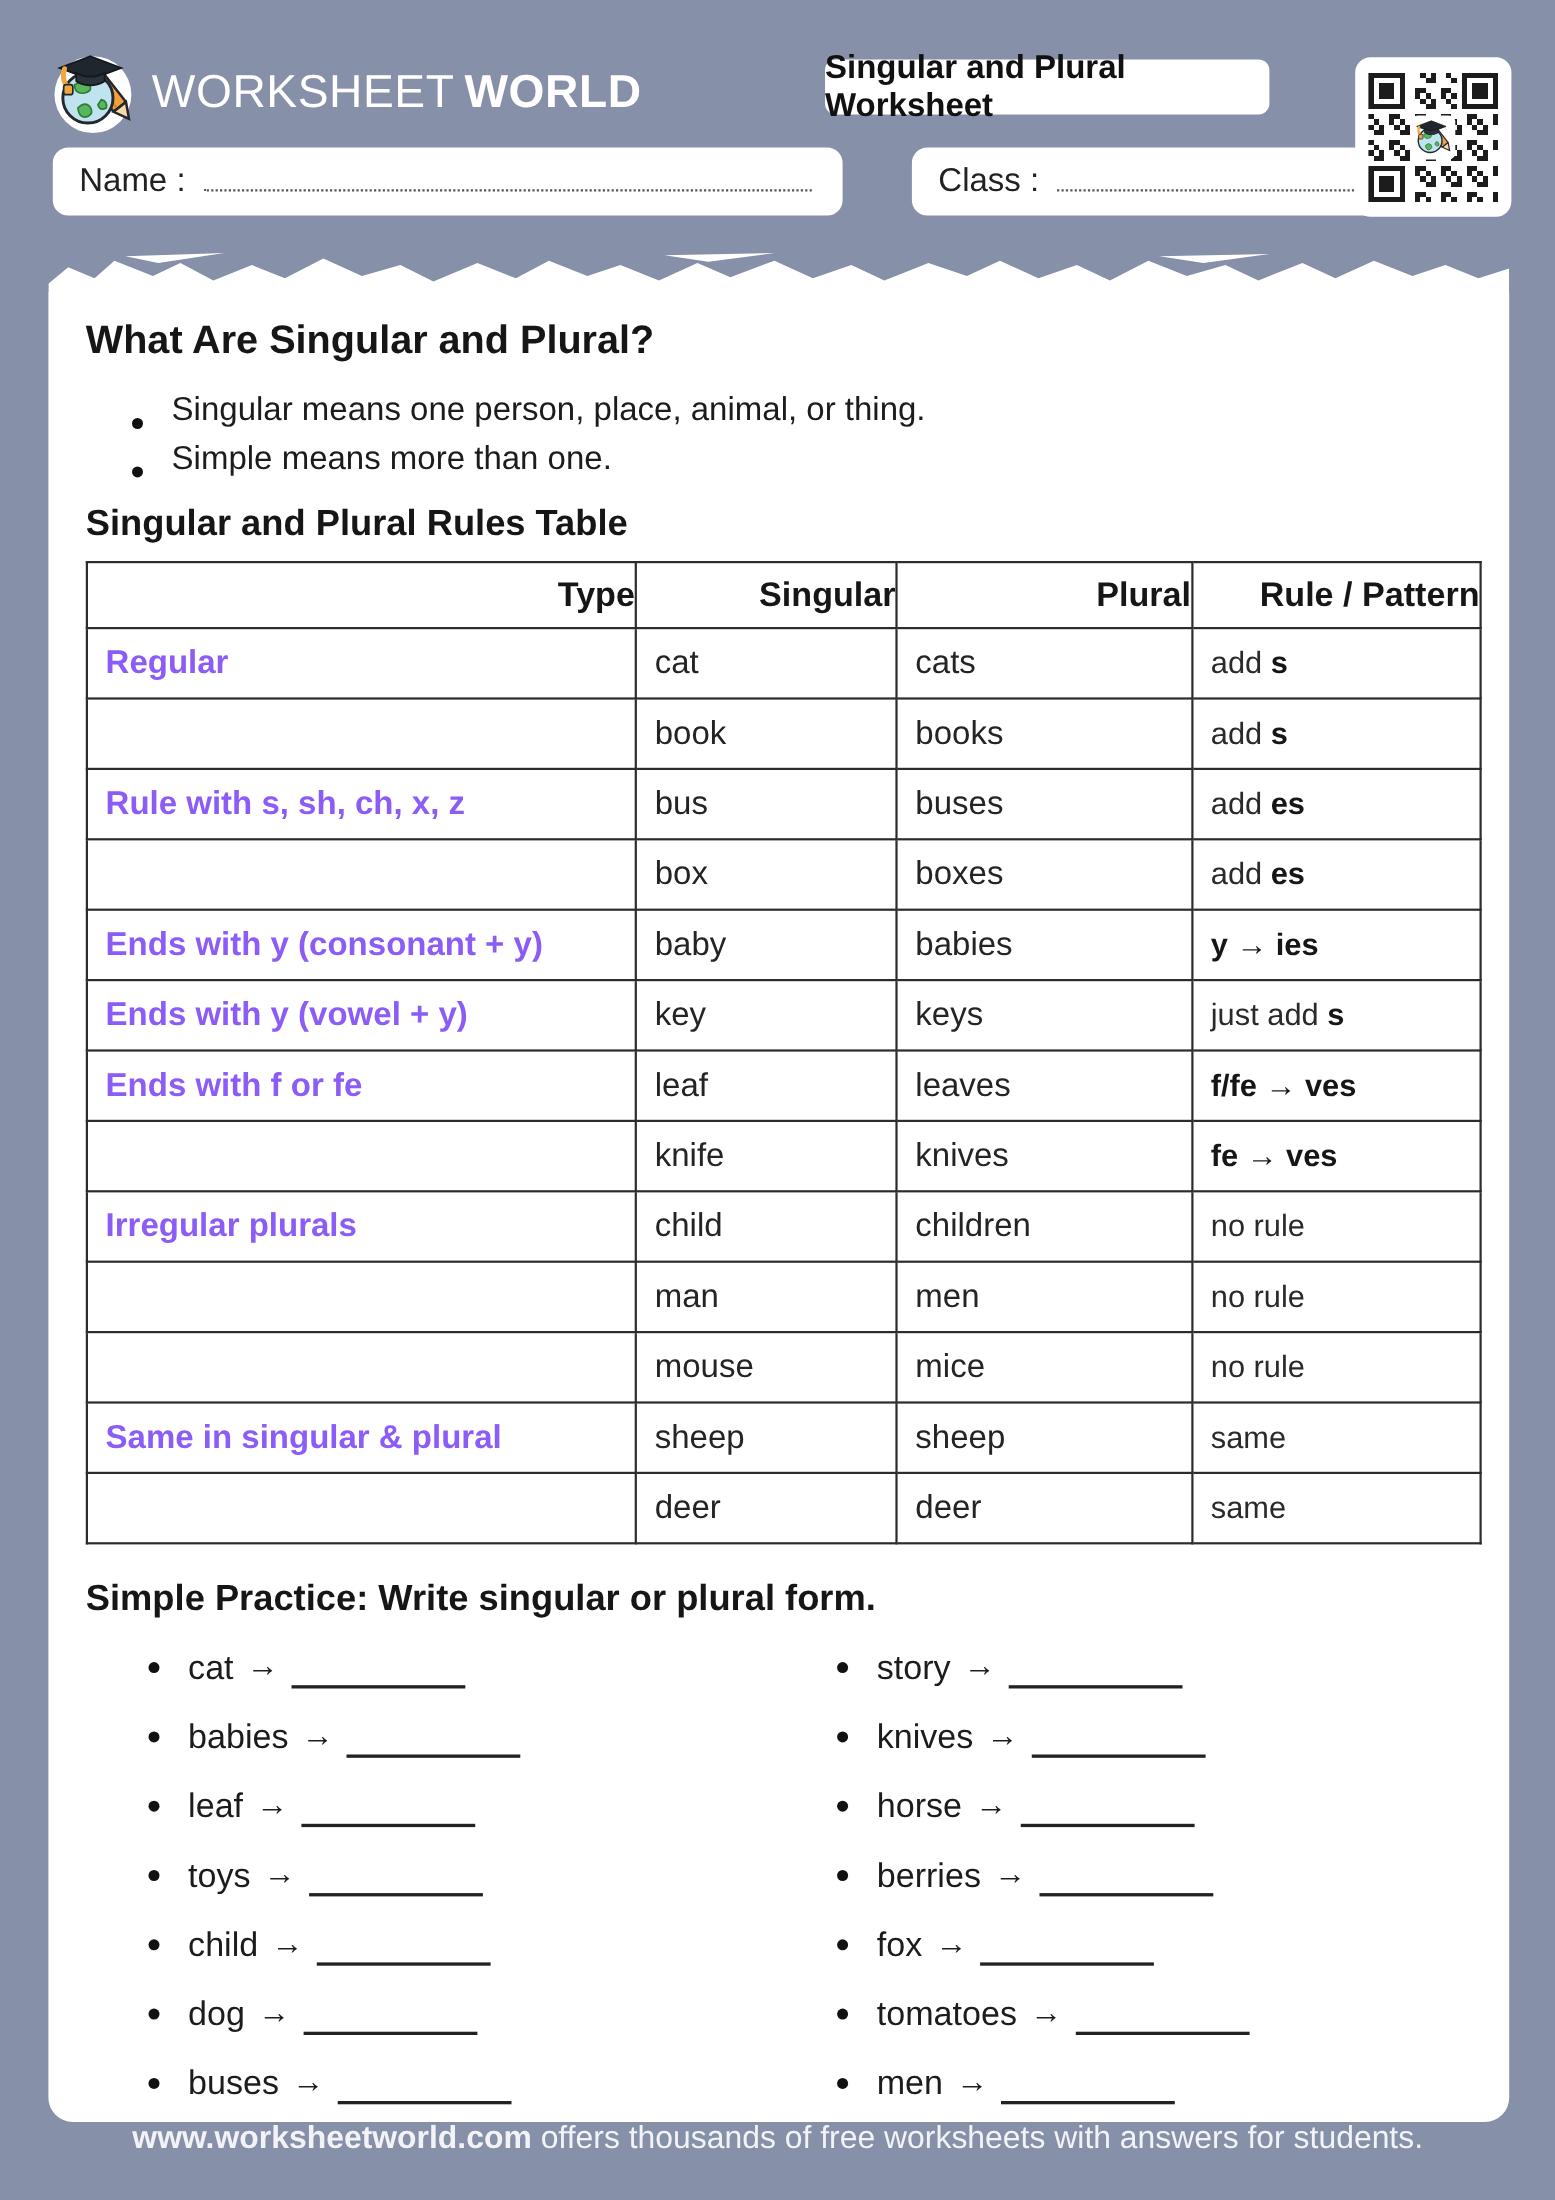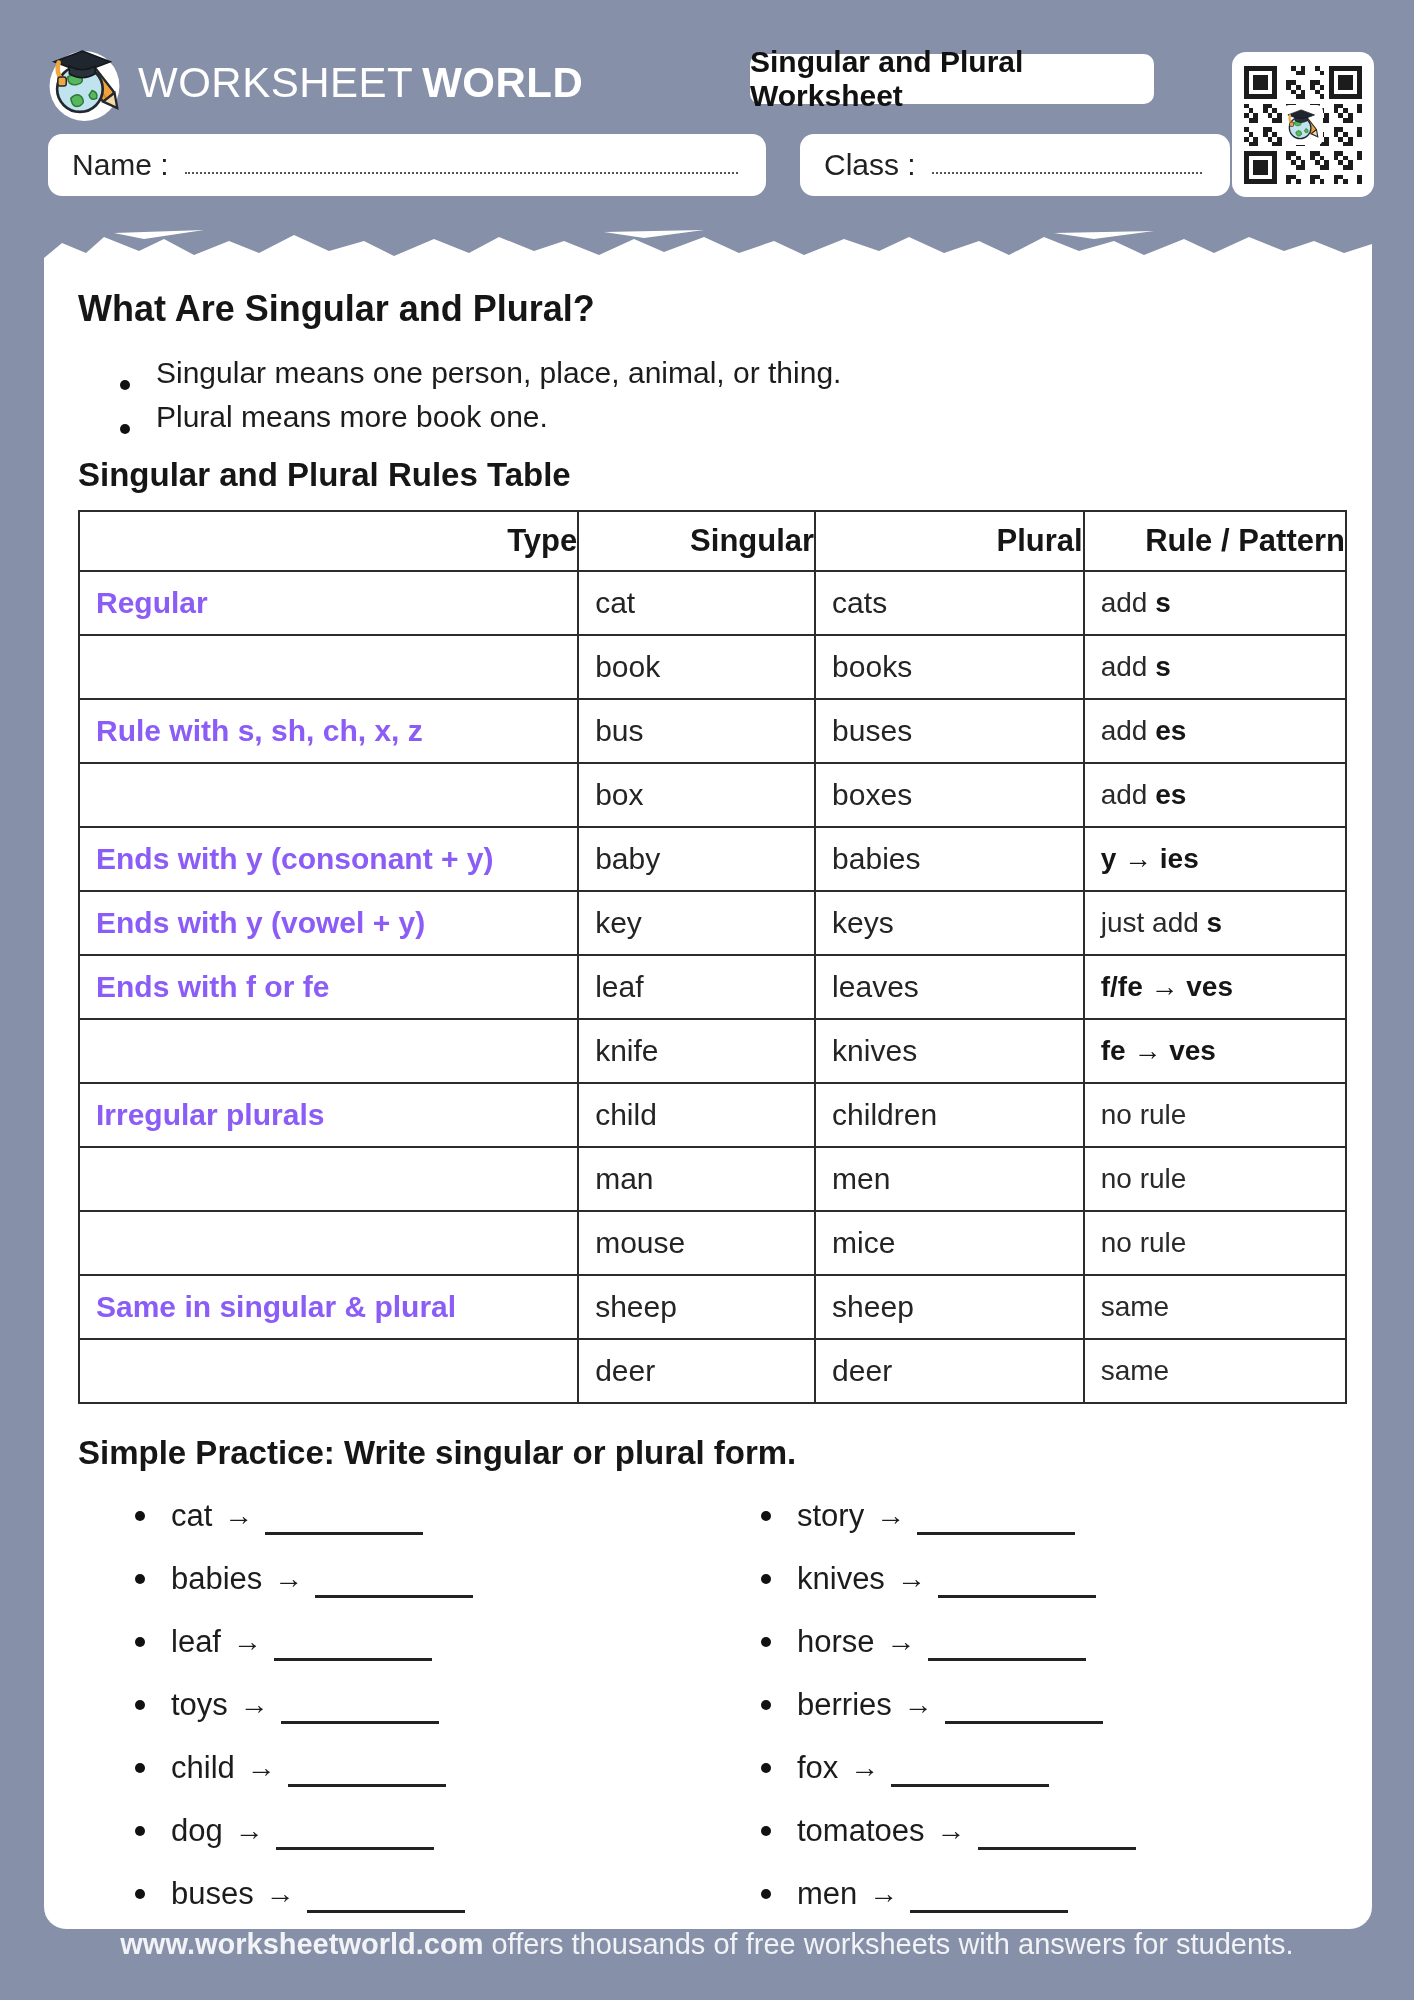--- a/index.html
+++ b/index.html
@@ -18,21 +18,21 @@
   .title-pill{
     position:absolute;left:750px;top:54px;width:404px;height:50px;
     background:#ffffff;border-radius:10px;display:flex;align-items:center;justify-content:center;
     font-size:30px;font-weight:700;color:#111;
   }
   .field-pill{
     position:absolute;top:134px;height:62px;background:#ffffff;border-radius:14px;
     display:flex;align-items:center;padding:0 24px;font-size:30px;color:#222;
   }
   .name-pill{left:48px;width:670px;}
-  .class-pill{left:800px;width:382px;}
+  .class-pill{left:829px;width:382px;}
   .field-label{white-space:nowrap;text-align:right;}
   .dotline{
     flex:1;margin:0 4px 0 16px;border-bottom:2px dotted #555;height:38px;align-self:flex-start;
   }
   .qr-card{
     position:absolute;left:1232px;top:52px;width:142px;height:145px;background:#ffffff;
     border-radius:14px;display:flex;align-items:center;justify-content:center;
   }
   .qr-wrap{position:relative;width:118px;height:118px;}
   .qr-wrap svg.qr{width:118px;height:118px;display:block;}
@@ -288,21 +288,21 @@
     <div class="content">
       <h1 class="intro-h">What Are Singular and Plural?</h1>
 
       <ul class="bullets">
         <li>
           <span class="dot"></span>
           <span>Singular means one person, place, animal, or thing.</span>
         </li>
         <li>
           <span class="dot"></span>
-          <span>Plural means more book one.</span>
+          <span>Simple means more than one.</span>
         </li>
       </ul>
 
       <h2 class="sec-h">Singular and Plural Rules Table</h2>
 
       <table class="rules">
         <colgroup>
             <col style="width:39.4%">
             <col style="width:18.7%">
             <col style="width:21.2%">

